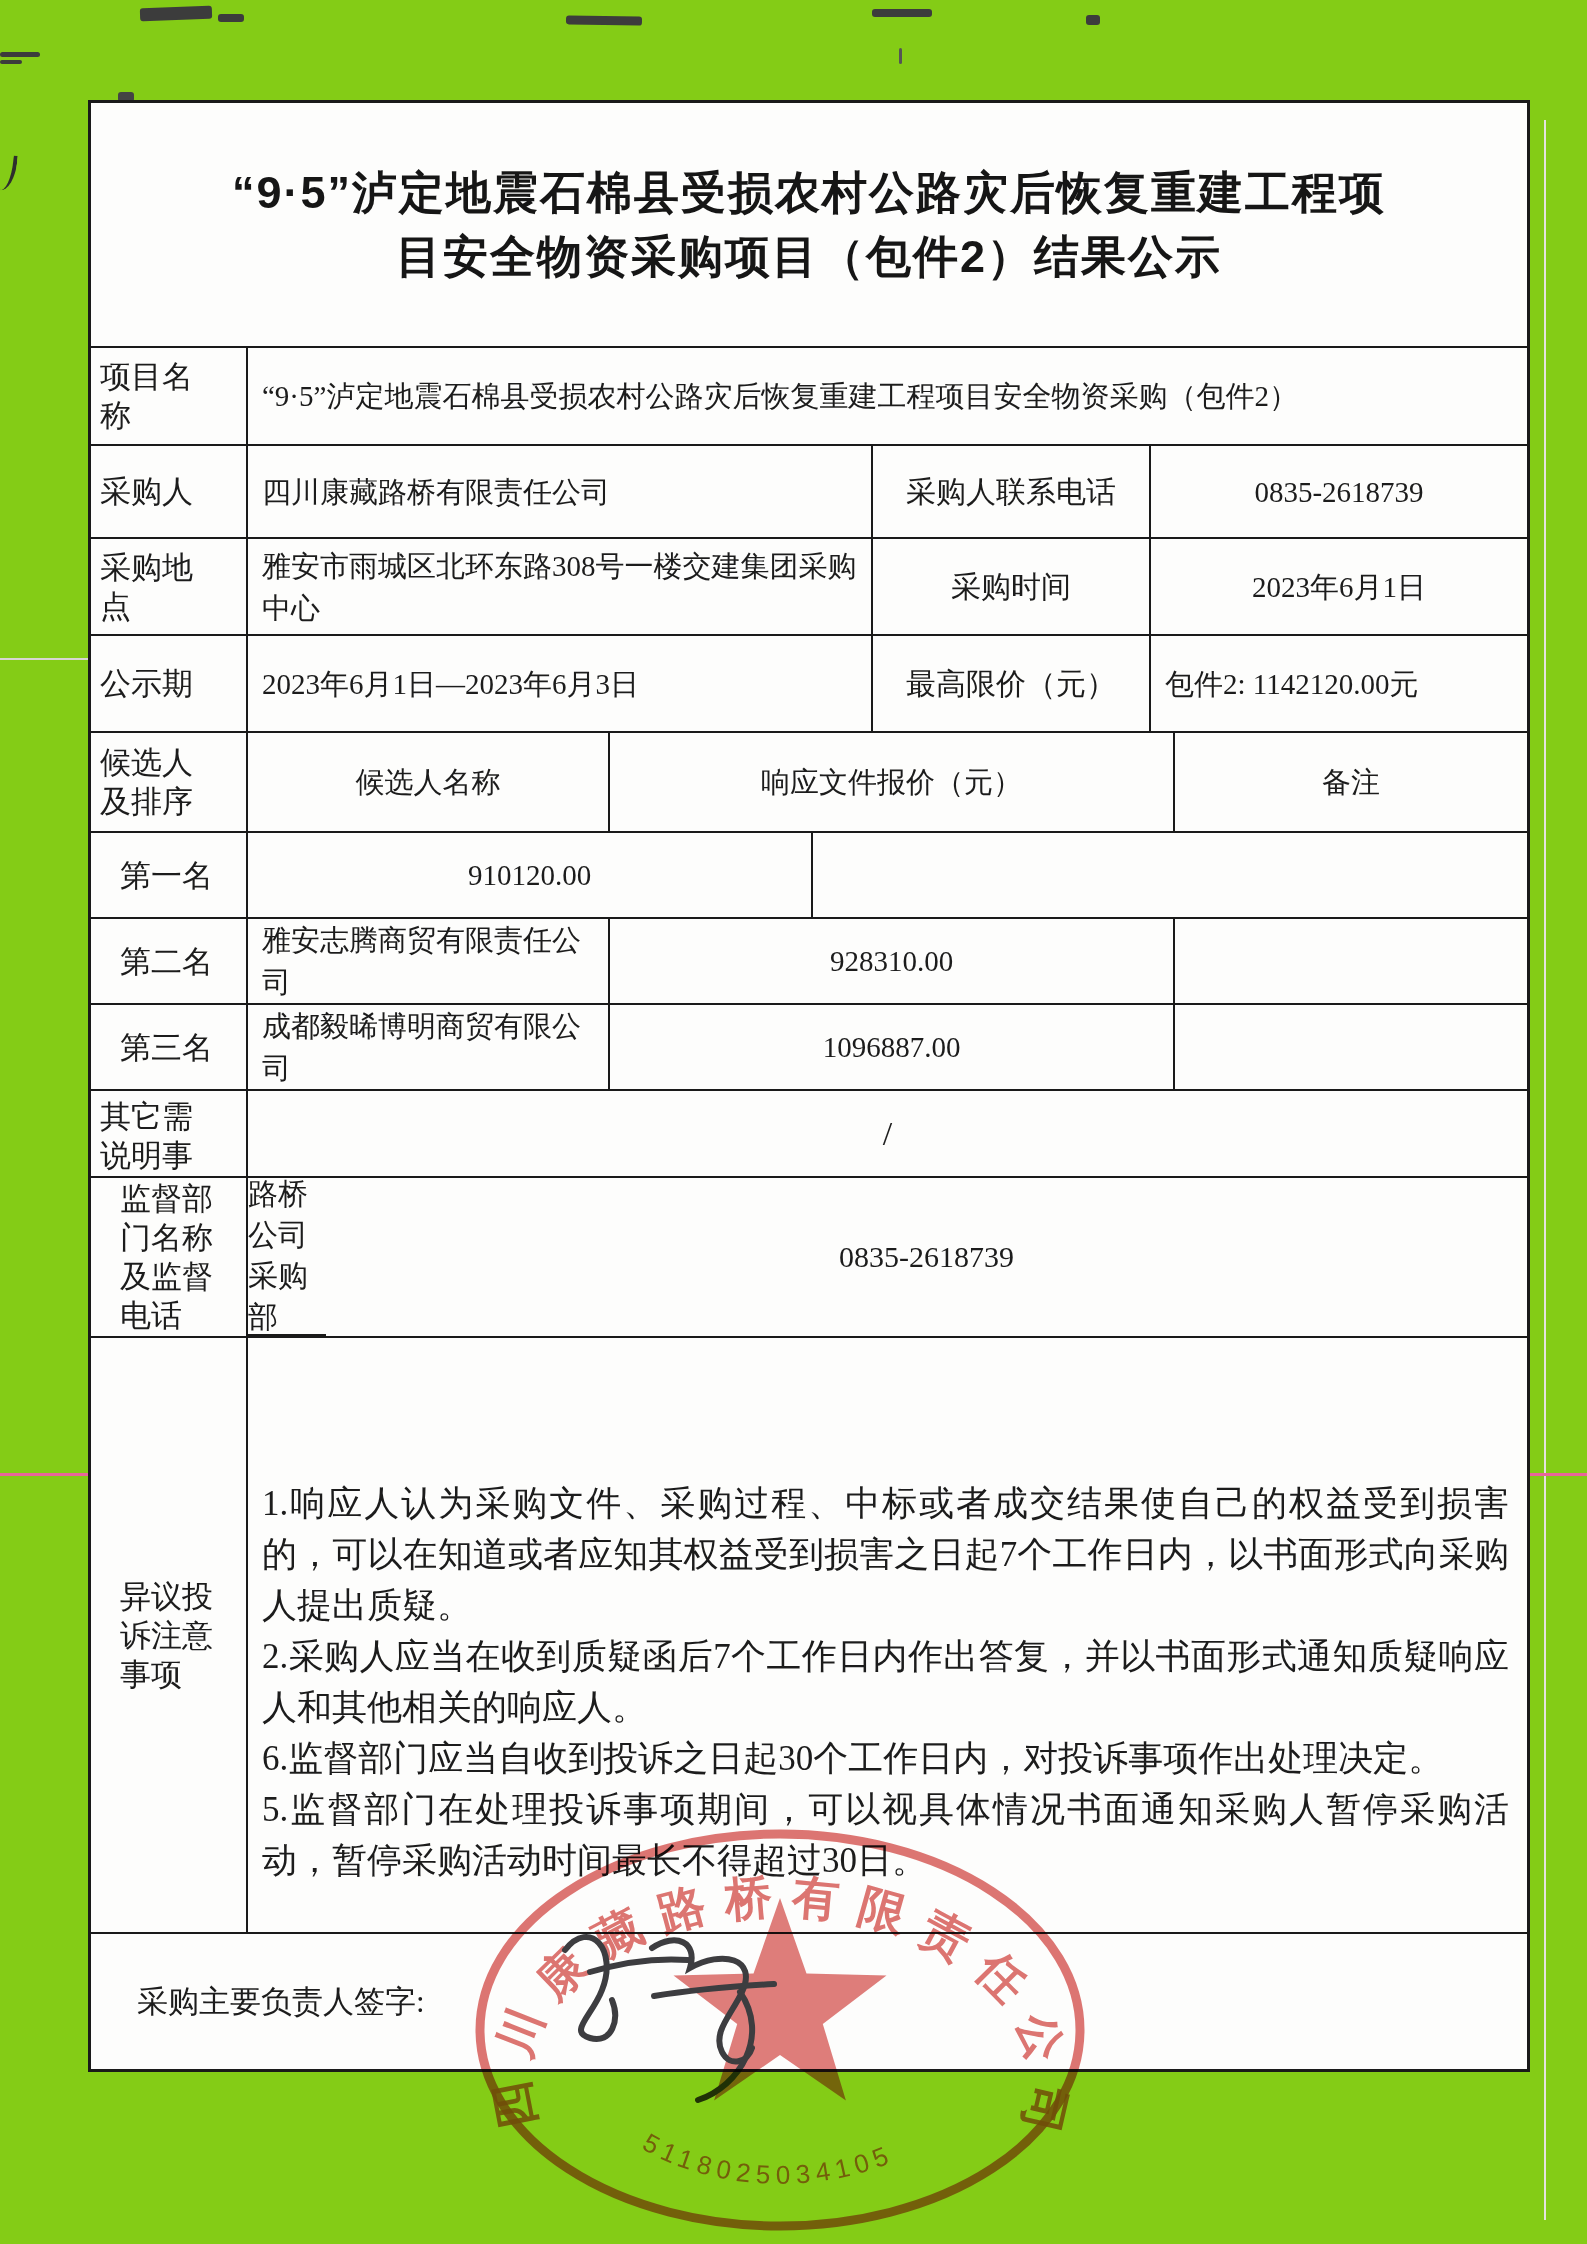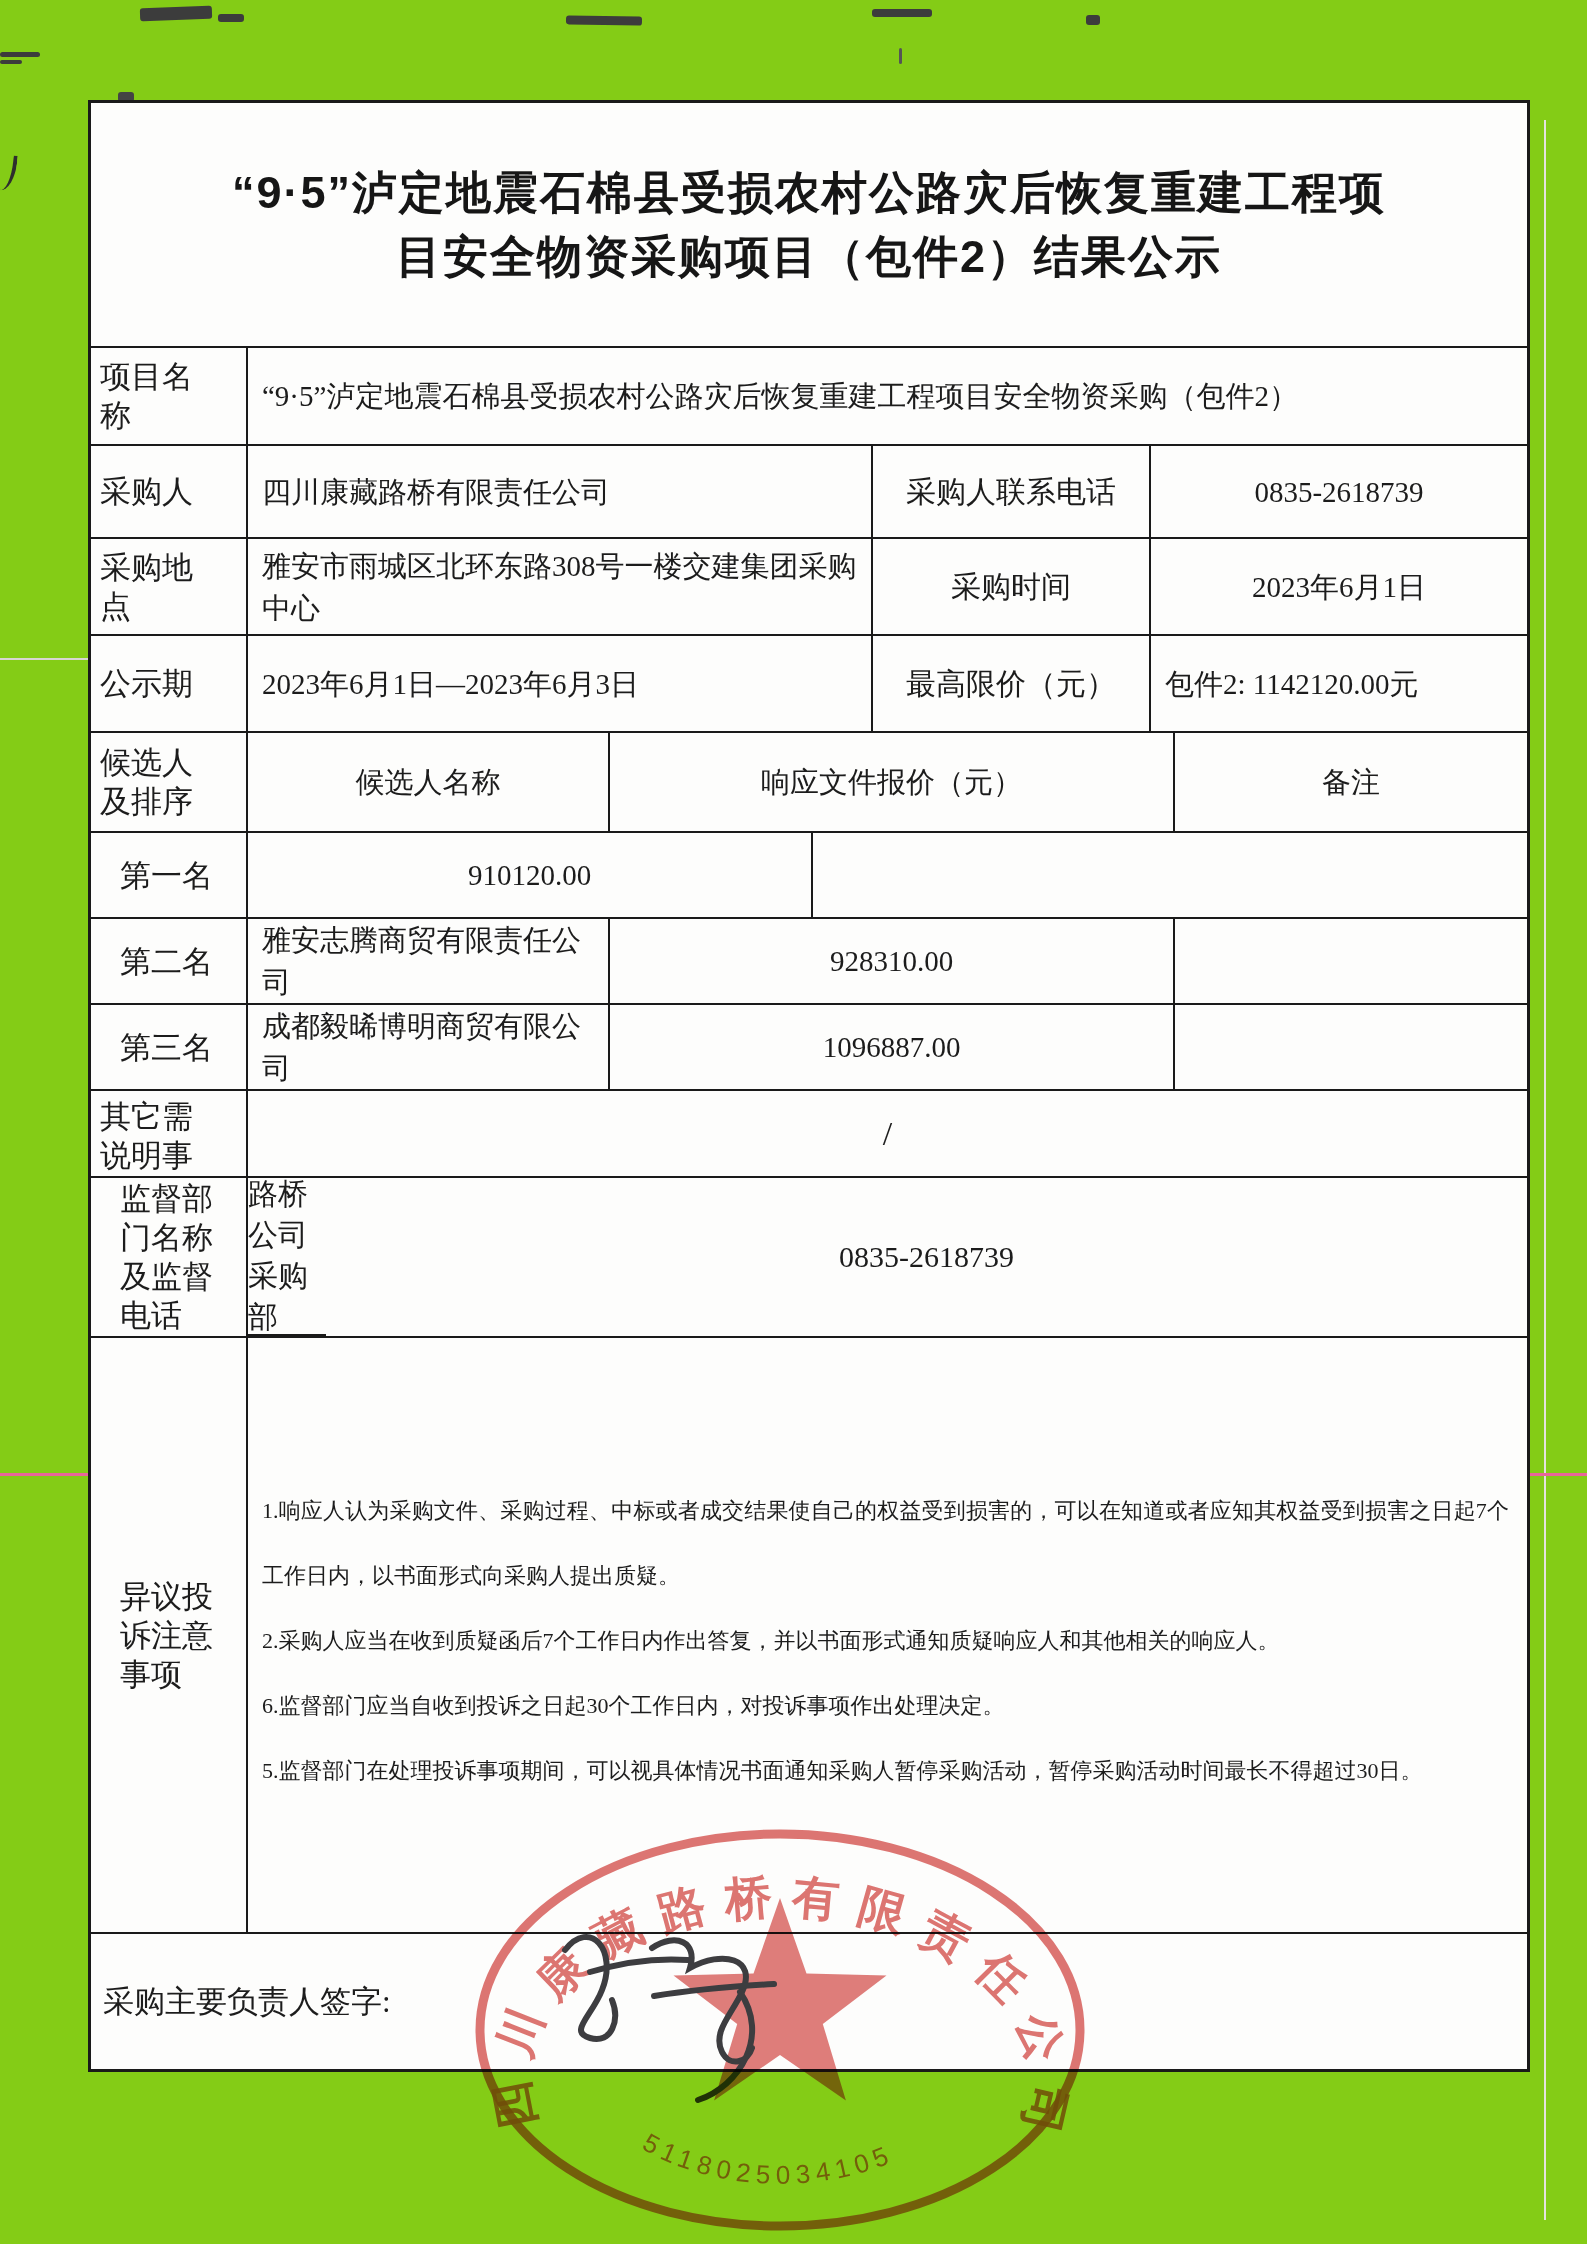--- a/index.html
+++ b/index.html
@@ -27,21 +27,21 @@
   .fold-line { position:absolute; left:0; top:658px; width:88px; height:2px; background:#d8d6d2; border-radius:0; }
   .edge-shadow { position:absolute; left:1544px; top:120px; width:2px; height:2100px; background:#e4e2de; }
   .pink-line { position:absolute; left:0; top:1473px; width:1587px; height:3px; }
 
   
   .doc-table {
     position:absolute; left:88px; top:100px; width:1442px;
     border:3px solid #1a1a1a; background:#fdfdfc;
   }
   .row { display:flex; width:100%; border-bottom:2px solid #1a1a1a; }
-  .row.last { border-bottom:none; }
+  .row.last { border-bottom:none;padding-left:34px; }
   .cell { position:relative; overflow:hidden; }
   .cell + .cell { border-left:2px solid #1a1a1a; }
 
   .title-row { height:245px; display:flex; flex-direction:column; justify-content:center;
     align-items:center; border-bottom:2px solid #1a1a1a;
     font-family:"Liberation Sans","DejaVu Sans",sans-serif;
     font-weight:700; font-size:45px; line-height:64px; letter-spacing:2px; color:#161616; }
 
   .lab { width:155px; flex:0 0 155px; display:flex; align-items:center; font-size:31px; line-height:39px; }
   .lab .inner { width:97px; margin-left:9px; }
@@ -66,21 +66,21 @@
   .r-other    { height:87px;  }
   .r-superv   { height:160px; }
   .r-objection{ height:596px; }
   .r-sign     { height:135px; }
 
   .superv-stack { flex:1; display:flex; flex-direction:row; }
   .superv-stack .sub { flex:0 0 78px; display:flex; align-items:center; justify-content:center;
       font-size:30px; border-bottom:2px solid #1a1a1a; }
   .superv-stack .sub.last { flex:1; border-bottom:none; }
 
-  .objection-content { flex:1; padding:140px 18px 26px 14px; font-size:22px; line-height:65px; }
+  .objection-content { flex:1; padding:140px 18px 26px 14px; font-size:35px; line-height:51px; }
   .objection-content div { text-align:justify; }
 
   .sign-cell { flex:1; display:flex; align-items:center; padding-left:12px; font-size:31px; }
 
   .big-slash { font-size:34px; }
 
   
   .stamp { position:absolute; left:440px; top:1800px; width:680px; height:444px;
            mix-blend-mode:multiply; opacity:.92; }
 </style>

